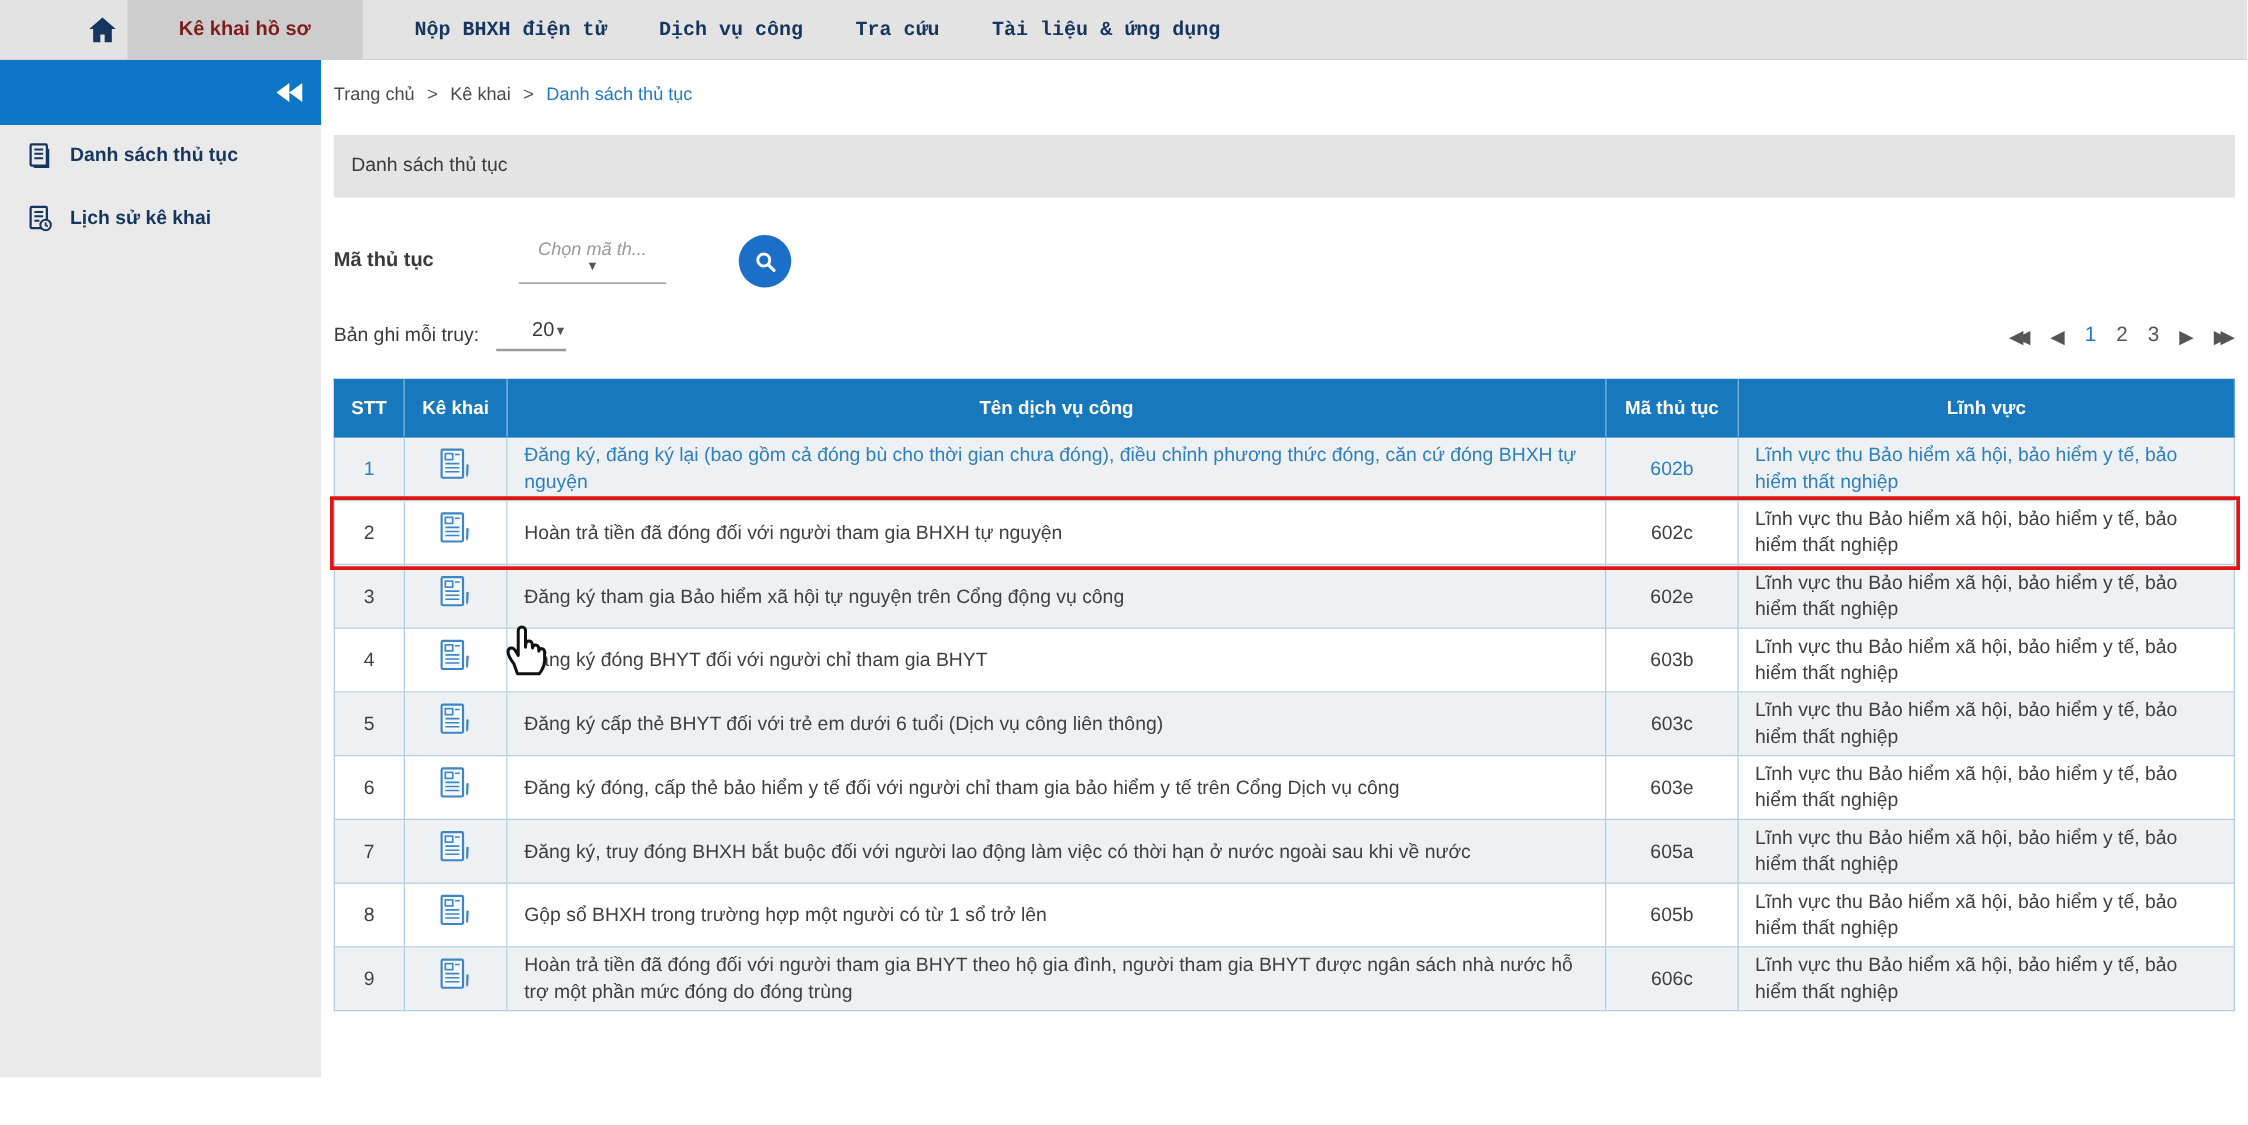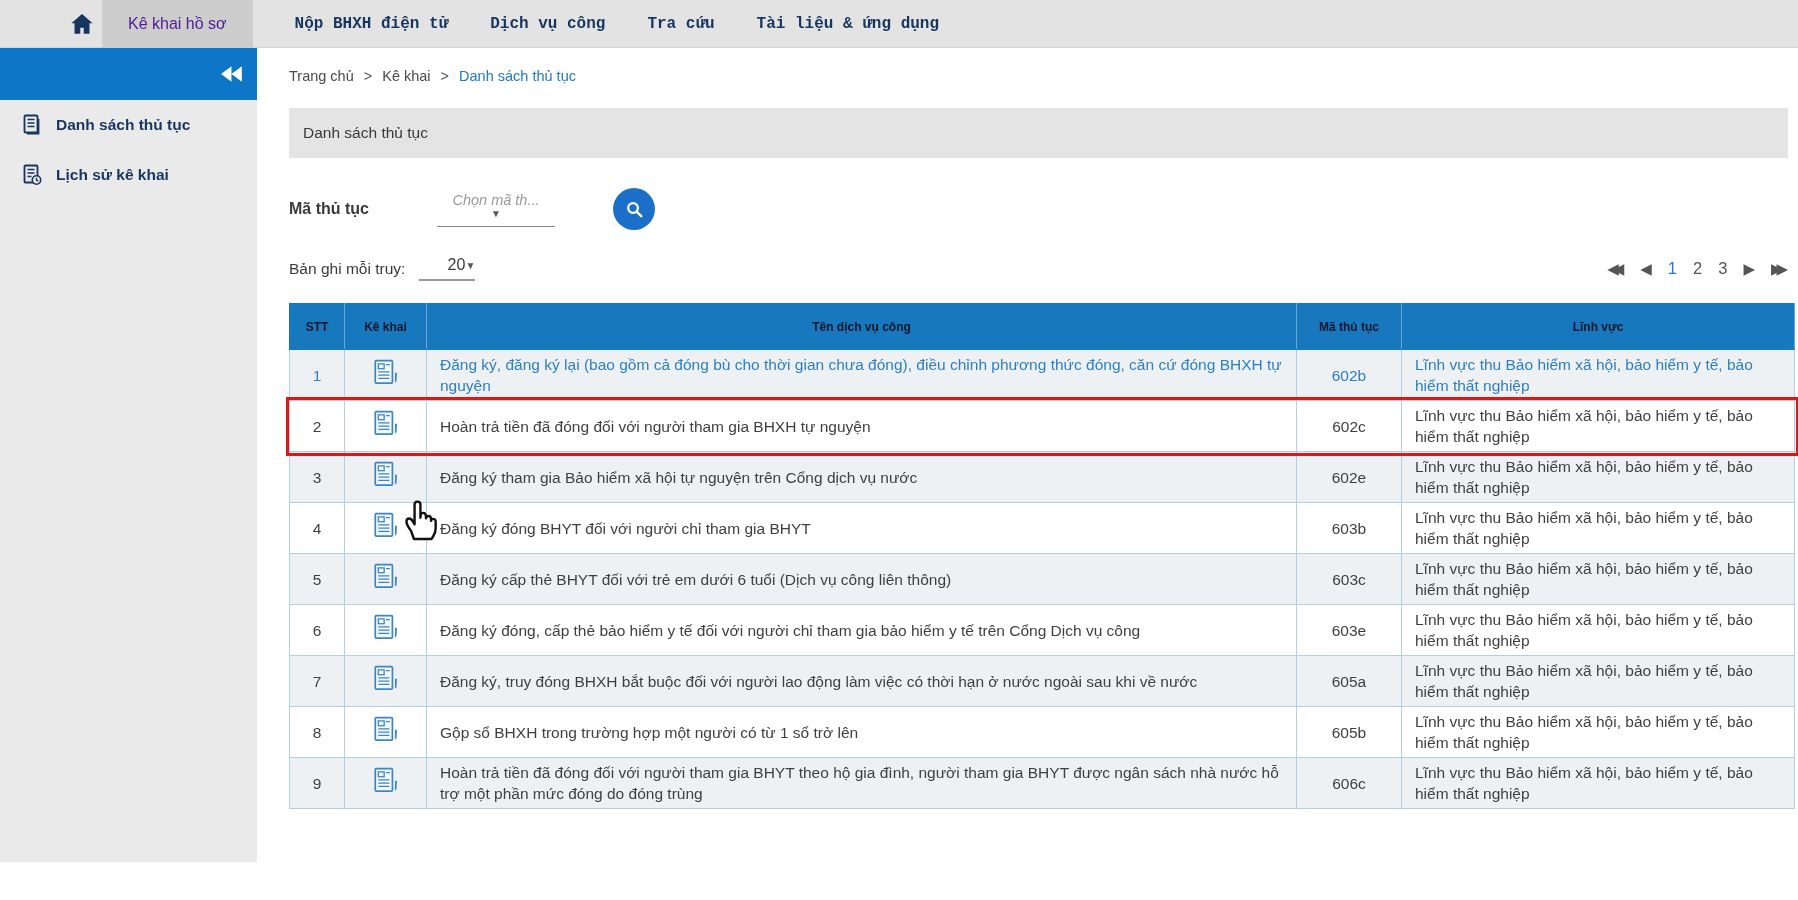--- a/index.html
+++ b/index.html
@@ -10,22 +10,22 @@
   }
 
   
   .topnav {
     position:absolute; top:0; left:0; width:100%; height:48px;
     background:#e3e3e3; border-bottom:1px solid #d2d2d2;
     display:flex; align-items:center;
   }
   .home-btn { width:40px; height:48px; margin-left:62px; display:flex; align-items:center; justify-content:center; cursor:pointer; }
   .nav-tab {
-    height:48px; padding:0 26px; display:flex; align-items:center;
-    font-size:16px; font-weight:normal; color:#4c1d95; cursor:pointer; white-space:nowrap;
+    height:48px; padding:0 41px; display:flex; align-items:center;
+    font-size:16px; font-weight:bold; color:#7f1d1d; cursor:pointer; white-space:nowrap;
   }
   .nav-tab.active { background:#cdcdcd; }
   .nav-item {
     font-size:16px; font-weight:bold; color:#17365f; cursor:pointer;
     margin-left:42px; white-space:nowrap;font-family:Liberation Mono, monospace;
   }
 
   
   .sidebar {
     position:absolute; top:48px; left:0; width:257px; height:814px;
@@ -39,21 +39,21 @@
   .sidebar-item {
     display:flex; align-items:center; gap:12px;
     padding:13px 10px 13px 20px; cursor:pointer;
     font-size:15.5px; font-weight:bold; color:#17365f;
   }
   .sidebar-item:first-of-type { margin-top:14px; }
 
   
   .main {
     position:absolute; top:48px; left:257px; width:1541px; height:814px;
-    background:#ffffff; padding:0 10px 0 32px; overflow:hidden;
+    background:#ffffff; padding:0 10px 0 10px; overflow:hidden;
   }
   .breadcrumb { margin-top:20px; font-size:14.5px; color:#4a4a4a; }
   .breadcrumb .sep { margin:0 10px; color:#555; }
   .breadcrumb .crumb { cursor:pointer; }
   .breadcrumb .crumb.current { color:#1f78c8; }
 
   .panel-title {
     margin-top:24px; height:50px; line-height:50px;
     background:#e4e4e4; padding-left:14px; font-size:15.5px; color:#3a3a3a;
   }
@@ -98,21 +98,21 @@
   }
   .pagination { display:flex; align-items:center; gap:16px; font-size:16.5px; color:#555; }
   .pg-arrow { cursor:pointer; color:#555; letter-spacing:-6px; padding-right:6px; font-size:15px; }
   .pg-arrow.single { letter-spacing:0; padding-right:0; }
   .pg-num { cursor:pointer; color:#555; }
   .pg-num.current { color:#1f78c8; }
 
   
   table { margin-top:22px; width:100%; border-collapse:collapse; table-layout:fixed; }
   th {
-    background:#1878be; color:#0f172a; font-size:12px; font-weight:bold;
+    background:#1878be; color:#ffffff; font-size:15px; font-weight:bold;
     height:46px; border:1px solid #1878be; border-right:1px solid rgba(255,255,255,.35);
   }
   td {
     border:1px solid #b3d0e2; font-size:15.5px; color:#3f3f3f;
     padding:4px 13px; line-height:21px; background:#fff; vertical-align:middle;
   }
   col.c-stt { width:55px; } col.c-kk { width:82px; } col.c-title { width:870px; }
   col.c-code { width:105px; } col.c-field { width:393px; }
   td.cell-stt, td.cell-code, td.cell-kekhai { text-align:center; }
   tbody tr:nth-child(odd) td { background:#eef1f4; }
@@ -265,21 +265,21 @@
     <td class="cell-kekhai">
       <span class="doc-icon">
         <svg width="30" height="30" viewBox="0 0 28 28">
           <rect x="4" y="2.5" width="16" height="21" rx="1" fill="#f3f8fc" stroke="#3d85c6" stroke-width="1.6"></rect>
           <rect x="6.8" y="5.5" width="5.5" height="4.5" fill="none" stroke="#3d85c6" stroke-width="1.2"></rect>
           <path d="M14 6.2h3.5M6.8 13h10.4M6.8 16h10.4M6.8 19h10.4" stroke="#3d85c6" stroke-width="1.2"></path>
           <path d="M23 13.5l1.3.4-.5 7.6-.8 1.7-.7-1.8.2-7.5Z" fill="#3d85c6"></path>
         </svg>
       </span>
     </td>
-    <td class="cell-title">Đăng ký tham gia Bảo hiểm xã hội tự nguyện trên Cổng dịch vụ nước</td>
+    <td class="cell-title">Đăng ký tham gia Bảo hiểm xã hội tự nguyện trên Cổng động vụ công</td>
     <td class="cell-code">602e</td>
     <td class="cell-field">Lĩnh vực thu Bảo hiểm xã hội, bảo hiểm y tế, bảo hiểm thất nghiệp</td>
   </tr>
           <tr>
     <td class="cell-stt">4</td>
     <td class="cell-kekhai">
       <span class="doc-icon">
         <svg width="30" height="30" viewBox="0 0 28 28">
           <rect x="4" y="2.5" width="16" height="21" rx="1" fill="#f3f8fc" stroke="#3d85c6" stroke-width="1.6"></rect>
           <rect x="6.8" y="5.5" width="5.5" height="4.5" fill="none" stroke="#3d85c6" stroke-width="1.2"></rect>

